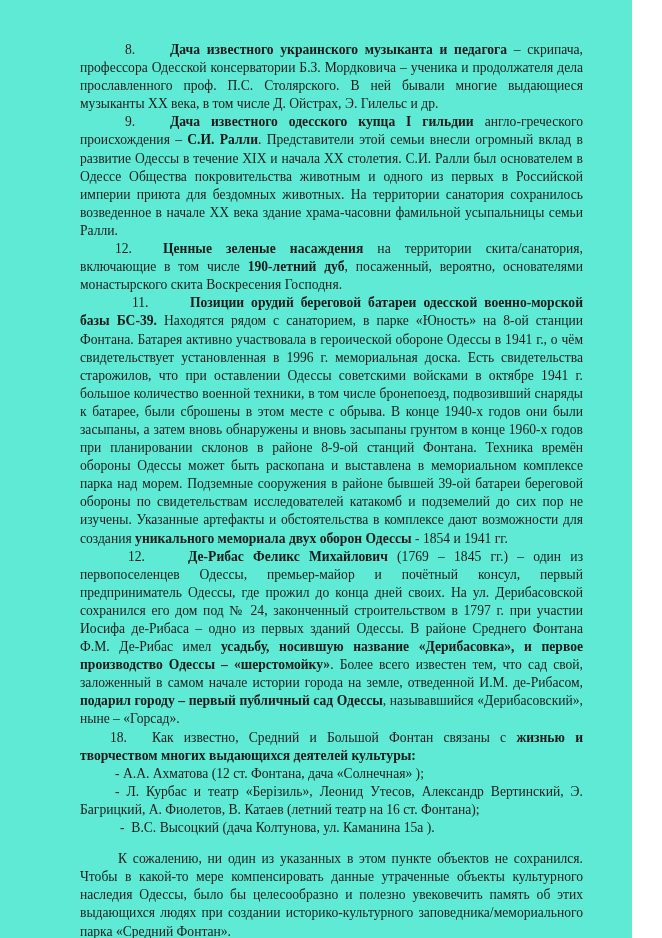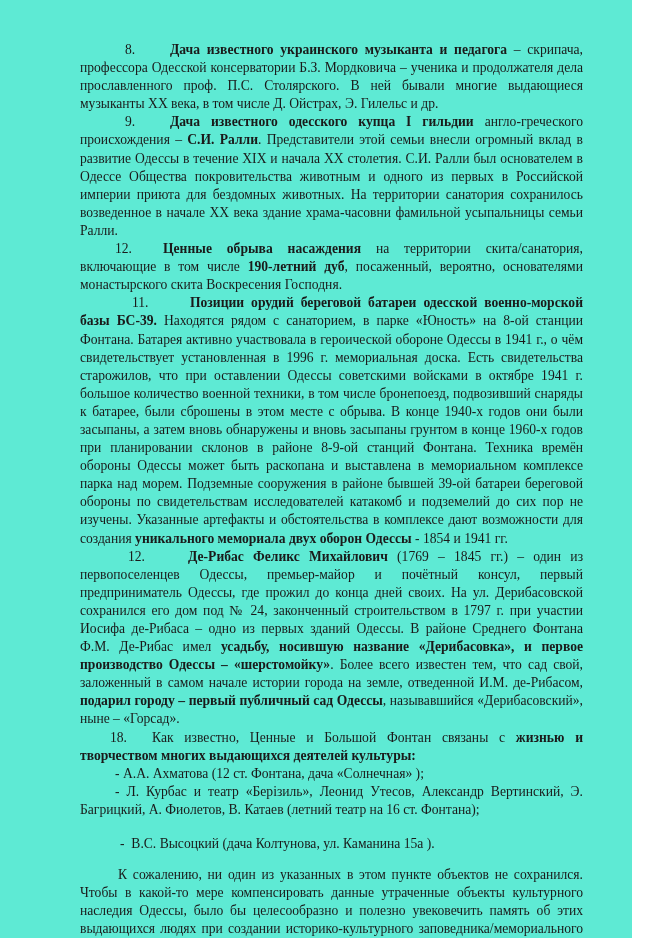--- a/index.html
+++ b/index.html
@@ -28,32 +28,32 @@
   .pnum { display: inline-block; text-indent: 0; }
   
   .p8  { text-indent: 45px; } .p8  .pnum { width: 45px; }
   .p9  { text-indent: 45px; } .p9  .pnum { width: 45px; }
   .p10 { text-indent: 35px; } .p10 .pnum { width: 48px; }
   .p11 { text-indent: 52px; } .p11 .pnum { width: 58px; }
   .p12 { text-indent: 48px; } .p12 .pnum { width: 60px; }
   .p13 { text-indent: 30px; } .p13 .pnum { width: 42px; }
   .li  { text-indent: 35px; }
   .li1 { margin-top: 5px; }
-  .li5 { text-indent: 40px; margin-top: 16px; }
+  .li5 { text-indent: 40px; }
   .pfinal { text-indent: 38px; margin-top: 13px; }
 </style>
 </head>
 <body>
 
 <div class="page">
   <div class="doc" id="doc-body">
       <p class="para p8"><span class="pnum">8.</span><b>Дача известного  украинского музыканта и педагога</b><span> – скрипача, профессора Одесской консерватории Б.З. Мордковича – ученика  и продолжателя  дела прославленного проф. П.С. Столярского. В ней бывали многие выдающиеся музыканты ХХ века, в том числе  Д. Ойстрах, Э. Гилельс и др.</span></p>
       <p class="para p9"><span class="pnum">9.</span><b>Дача известного одесского купца I гильдии</b><span>  англо-греческого происхождения – </span><b>С.И. Ралли</b><span>. Представители этой семьи внесли огромный вклад в развитие Одессы в течение XIX и начала XX столетия. С.И. Ралли был основателем в Одессе Общества покровительства животным и одного из первых в Российской империи приюта для бездомных животных. На территории санатория сохранилось возведенное в начале XX века здание храма-часовни фамильной усыпальницы семьи  Ралли.</span></p>
-      <p class="para p10"><span class="pnum">12.</span><b>Ценные обрыва насаждения</b><span> на территории скита/санатория, включающие в том числе </span><b>190-летний дуб</b><span>, посаженный, вероятно, основателями монастырского скита Воскресения Господня.</span></p>
+      <p class="para p10"><span class="pnum">12.</span><b>Ценные зеленые насаждения</b><span> на территории скита/санатория, включающие в том числе </span><b>190-летний дуб</b><span>, посаженный, вероятно, основателями монастырского скита Воскресения Господня.</span></p>
       <p class="para p11"><span class="pnum">11.</span><b>Позиции орудий береговой батареи одесской военно-морской базы БС-39.</b><span> Находятся рядом с санаторием, в парке «Юность» на 8-ой станции Фонтана. Батарея активно участвовала в героической обороне Одессы в 1941 г., о чём свидетельствует установленная в 1996 г. мемориальная доска. Есть свидетельства старожилов, что при оставлении Одессы советскими войсками в октябре 1941 г. большое количество военной техники, в том числе бронепоезд, подвозивший снаряды к батарее,  были сброшены в этом месте с обрыва.  В конце 1940-х годов они были засыпаны, а затем вновь обнаружены и вновь засыпаны грунтом в конце 1960-х годов при планировании склонов в районе 8-9-ой станций Фонтана. Техника времён обороны Одессы может быть раскопана и выставлена в мемориальном комплексе парка над морем. Подземные сооружения в районе бывшей 39-ой батареи береговой обороны по свидетельствам исследователей катакомб и подземелий до сих пор не изучены. Указанные артефакты и обстоятельства в комплексе дают возможности для создания </span><b>уникального мемориала двух оборон Одессы</b><span> - 1854 и 1941 гг.</span></p>
       <p class="para p12"><span class="pnum">12.</span><b>Де-Рибас Феликс Михайлович</b><span> (1769 – 1845 гг.) – один из первопоселенцев Одессы, премьер-майор и почётный консул, первый предприниматель Одессы, где прожил до конца дней своих. На ул. Дерибасовской сохранился его дом под № 24, законченный строительством в 1797 г. при участии Иосифа де-Рибаса – одно из первых зданий Одессы. В районе Среднего Фонтана Ф.М. Де-Рибас имел </span><b>усадьбу, носившую название «Дерибасовка», и первое производство Одессы – «шерстомойку»</b><span>. Более всего известен тем, что сад свой, заложенный в самом начале истории города на земле, отведенной И.М. де-Рибасом, </span><b>подарил городу – первый публичный сад Одессы</b><span>, называвшийся «Дерибасовский», ныне – «Горсад».</span></p>
-      <p class="para p13"><span class="pnum">18.</span><span>Как известно, Ценные и Большой Фонтан связаны с </span><b>жизнью и творчеством многих выдающихся деятелей культуры:</b></p>
+      <p class="para p13"><span class="pnum">18.</span><span>Как известно, Средний и Большой Фонтан связаны с </span><b>жизнью и творчеством многих выдающихся деятелей культуры:</b></p>
       <p class="para li li2"><span>-&nbsp;А.А. Ахматова (12 ст. Фонтана, дача «Солнечная» );</span></p>
       <p class="para li li4"><span>-&nbsp;Л. Курбас и театр «Берізиль», Леонид Утесов, Александр Вертинский, Э. Багрицкий, А. Фиолетов, В. Катаев (летний театр на 16 ст. Фонтана);</span></p>
       <p class="para li li5"><span>-&nbsp; В.С. Высоцкий (дача Колтунова, ул. Каманина 15а ).</span></p>
       <p class="para pfinal"><span>К сожалению, ни один из указанных в этом пункте объектов не сохранился.  Чтобы в какой-то мере компенсировать данные утраченные объекты культурного наследия Одессы, было бы целесообразно и полезно увековечить память об этих выдающихся людях при создании  историко-культурного  заповедника/мемориального  парка «Средний Фонтан».</span></p>
     </div>
 </div>
 
 </body></html>

